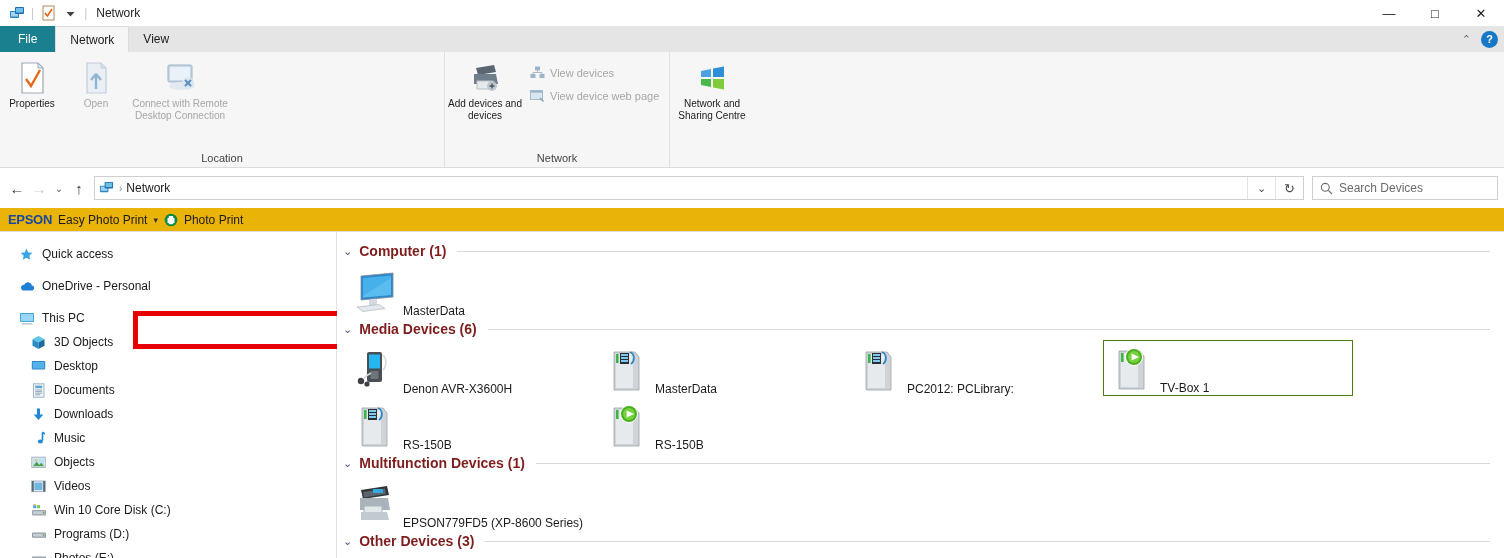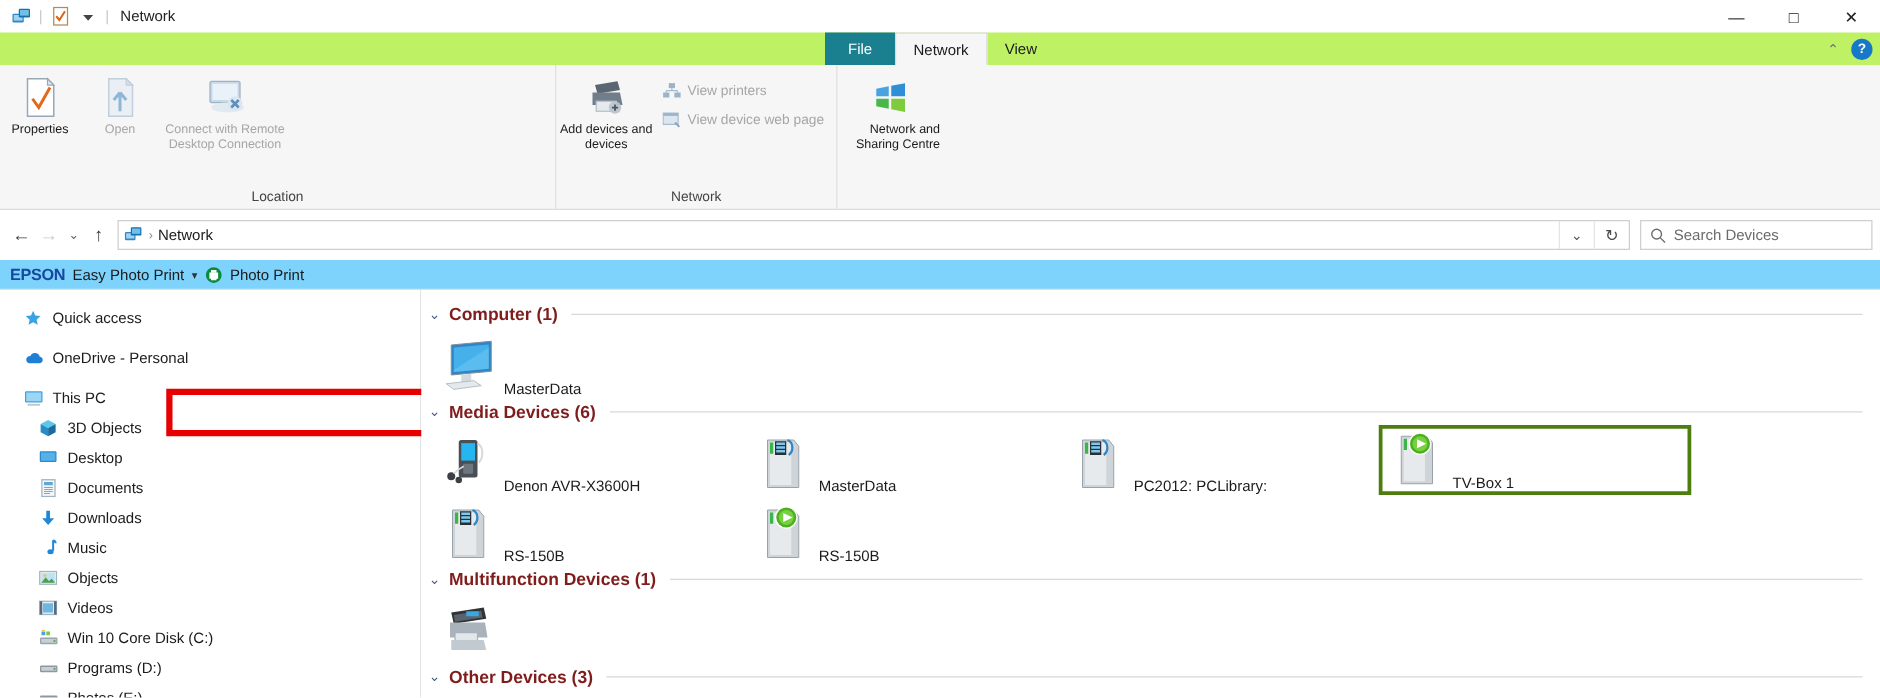--- a/index.html
+++ b/index.html
@@ -22,23 +22,22 @@
   .qat-ico { width: 22px; height: 22px; display: flex; align-items: center; justify-content: center; }
   .sep-v { color: #c8c8c8; font-size: 12px; padding: 0 3px; }
   .title-text { font-size: 12px; color: #222; margin-left: 6px; }
   .wbtns { position: absolute; right: 0; top: 0; display: flex; height: 26px; }
   .wbtn { width: 46px; height: 26px; display: flex; align-items: center; justify-content: center;
           font-size: 13px; color: #222; }
 
   
   .tabrow {
     height: 26px; display: flex; align-items: stretch;
-    background: #bef264;
+    background: #e5e5e5;
     position: relative;
-    justify-content: center;
   }
   .tab { padding: 0 14px; display: flex; align-items: center; font-size: 12px; color: #1b1b1b; }
   .tab.file { background: #1a7f8e; color: #fff; padding: 0 18px; }
   .tab.active { background: #f6f6f6; border-top: 1px solid #dcdcdc;
                 border-left: 1px solid #dcdcdc; border-right: 1px solid #dcdcdc; }
   .tabrow-right { position: absolute; right: 6px; top: 0; height: 26px;
                   display: flex; align-items: center; gap: 10px; }
   .collapse-chev { font-size: 11px; color: #6d6d6d; }
   .helpbtn { width: 17px; height: 17px; border-radius: 50%; background: #1878c8;
              color: #fff; font-size: 11px; font-weight: bold;
@@ -55,21 +54,21 @@
             border-right: 1px solid #e0e0e0; padding: 4px 0 0 0; }
   .rgroup:last-child { border-right: none; }
   .rgroup-items { display: flex; align-items: flex-start; flex: 1; }
   .rgroup-label { text-align: center; font-size: 11px; color: #444; padding-bottom: 3px; }
 
   .bigbtn { width: 64px; padding: 5px 2px 0; display: flex; flex-direction: column;
             align-items: center; text-align: center; font-size: 10px; color: #1b1b1b;
             line-height: 1.15; }
   .bigbtn.w-wide { width: 104px; }
   .bigbtn.w-wide2 { width: 80px; }
-  .bigbtn.w-wide3 { width: 84px; text-align: right; }
+  .bigbtn.w-wide3 { width: 84px; }
   .bigbtn.disabled { color: #a6a6a6; }
   .bigbtn .lbl { margin-top: 3px; }
   .icon-box { height: 34px; display: flex; align-items: center; justify-content: center; }
 
   .smallcol { display: flex; flex-direction: column; padding-top: 8px; gap: 5px; }
   .smallbtn { display: flex; align-items: center; gap: 5px; font-size: 11px;
               color: #a6a6a6; padding: 1px 4px; }
   .smallbtn .sico { width: 16px; height: 16px; display: flex; align-items: center; justify-content: center; }
 
   
@@ -94,21 +93,21 @@
   .redbox { position: absolute; border: 5px solid #e60000; pointer-events: none; }
 
   .searchbox { width: 186px; height: 24px; border: 1px solid #cfcfcf; background: #fff;
                display: flex; align-items: center; margin-left: 8px; }
   .searchbox .sico { width: 26px; display: flex; align-items: center; justify-content: center;
                      color: #777; font-size: 12px; }
   .searchbox .ph { font-size: 12px; color: #6b6b6b; }
 
   
   .epsonbar { height: 24px; display: flex; align-items: center; gap: 6px;
-              padding-left: 8px; background: #7dd3fc; border-bottom: 1px solid #dfdfdf; }
+              padding-left: 8px; background: #eab308; border-bottom: 1px solid #dfdfdf; }
   .epson-logo { font-size: 13px; font-weight: bold; color: #17479e; letter-spacing: -0.3px; }
   .epson-txt { font-size: 12px; color: #1b1b1b; }
   .epson-chev { font-size: 9px; color: #333; }
 
   
   .body { display: flex; height: 349px; }
   .sidebar { width: 337px; border-right: 1px solid #e3e3e3; padding-top: 10px;
              overflow: hidden; background: #fff; }
   .sb-item { height: 24px; display: flex; align-items: center; font-size: 12px;
              color: #1b1b1b; padding-left: 18px; gap: 7px; }
@@ -118,21 +117,21 @@
 
   .content { flex: 1; overflow: hidden; padding-top: 8px; background: #fff; position: relative; }
   .sect-hdr { display: flex; align-items: center; gap: 7px; padding-left: 6px; height: 22px; }
   .sect-chev { font-size: 11px; color: #40557f; }
   .sect-title { font-size: 14px; color: #7f1d1d; white-space: nowrap; font-weight: bold; }
   .sect-line { flex: 1; height: 1px; background: #d8d8d8; margin-right: 14px; margin-left: 4px; }
 
   .grid { display: flex; flex-wrap: wrap; padding-left: 10px; }
   .tile { width: 252px; height: 56px; display: flex; align-items: flex-end;
           padding: 4px 4px 0 6px; gap: 6px; }
-  .tile.selected { border: 3px solid #4d7c0f; background: #ffffff; }
+  .tile.selected { border: 1px solid #4d7c0f; background: #ffffff; }
   .tile .tico { width: 44px; height: 48px; display: flex; align-items: flex-start; justify-content: center; }
   .tile .tlbl { font-size: 12px; color: #1b1b1b; padding-top: 13px; white-space: nowrap; }
   .grid.wide .tile { width: 252px; }
 </style>
 </head>
 <body>
 
 <div class="titlebar">
   <div class="qat">
     <span class="qat-ico">
@@ -235,21 +234,21 @@
       <div class="smallcol">
         <div class="smallbtn">
           <span class="sico">
             <svg width="15" height="14" viewBox="0 0 15 14">
               <rect x="5" y="0.5" width="5" height="4" fill="#9cb4c9"></rect>
               <rect x="0.5" y="8" width="5" height="4" fill="#9cb4c9"></rect>
               <rect x="9.5" y="8" width="5" height="4" fill="#9cb4c9"></rect>
               <path d="M7.5 4.5 L7.5 6.5 M3 6.5 L12 6.5 M3 6.5 L3 8 M12 6.5 L12 8" stroke="#a9b9c7" stroke-width="1" fill="none"></path>
             </svg>
           </span>
-          <span>View printers</span>
+          <span>View devices</span>
         </div>
         <div class="smallbtn">
           <span class="sico">
             <svg width="15" height="14" viewBox="0 0 15 14">
               <rect x="0.5" y="1.5" width="12" height="9" fill="#dbe7f0" stroke="#a9bccd"></rect>
               <rect x="0.5" y="1.5" width="12" height="2.2" fill="#9cb4c9"></rect>
               <path d="M10 9 L13.5 12.5" stroke="#8ba5bb" stroke-width="1.6"></path>
             </svg>
           </span>
           <span>View device web page</span>
@@ -610,20 +609,21 @@
         <span class="tico">
           <svg width="44" height="44" viewBox="0 0 44 44">
             <path d="M8 8 L34 4 L36 13 L10 17 Z" fill="#2f3438"></path>
             <path d="M10 10 L32 6.6 L33 12 L11 15.4 Z" fill="#5b646c"></path>
             <rect x="20" y="7" width="10" height="4" fill="#3aa8e0"></rect>
             <path d="M7 16 H35 L37 28 H7 Z" fill="#aab3bb"></path>
             <rect x="11" y="24" width="18" height="10" rx="1" fill="#e2e7ea" stroke="#a9b2ba"></rect>
             <path d="M8 30 H34 L36 38 H8 Z" fill="#c2cad1"></path>
           </svg>
         </span>
+        <span class="tlbl">EPSON779FD5 (XP-8600 Series)</span>
       </div>
     </div>
 
     <div class="sect-hdr">
       <span class="sect-chev">⌄</span>
       <span class="sect-title">Other Devices (3)</span>
       <span class="sect-line"></span>
     </div>
     <div class="grid">
       <div class="tile" style="width:290px;">

